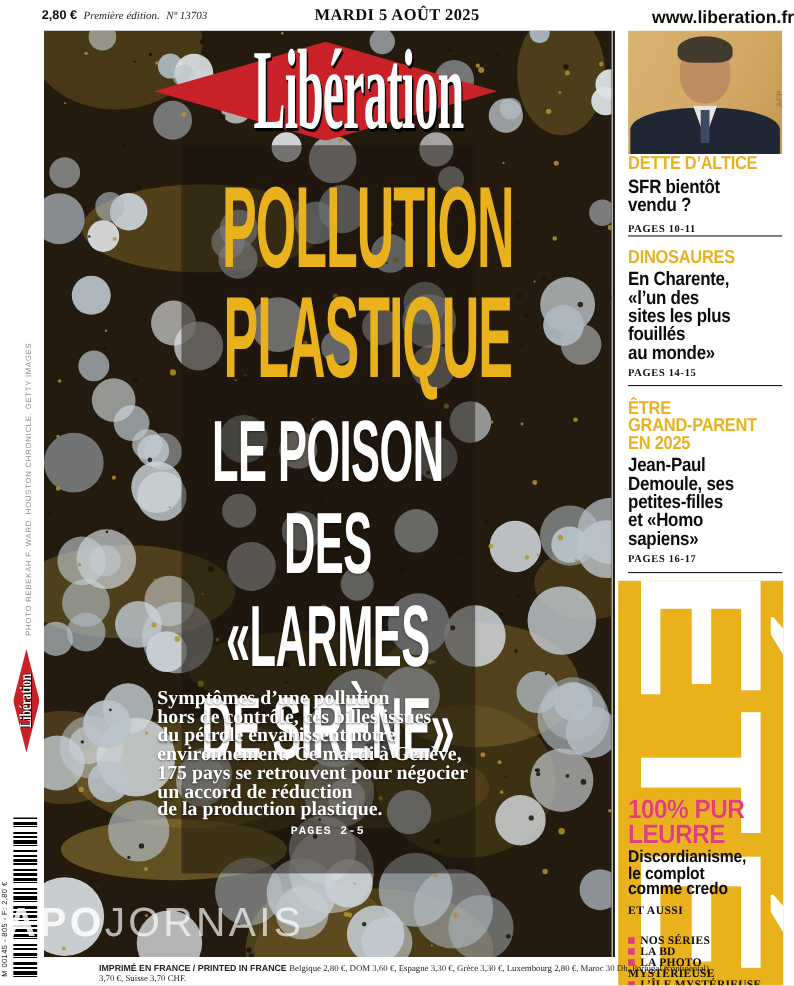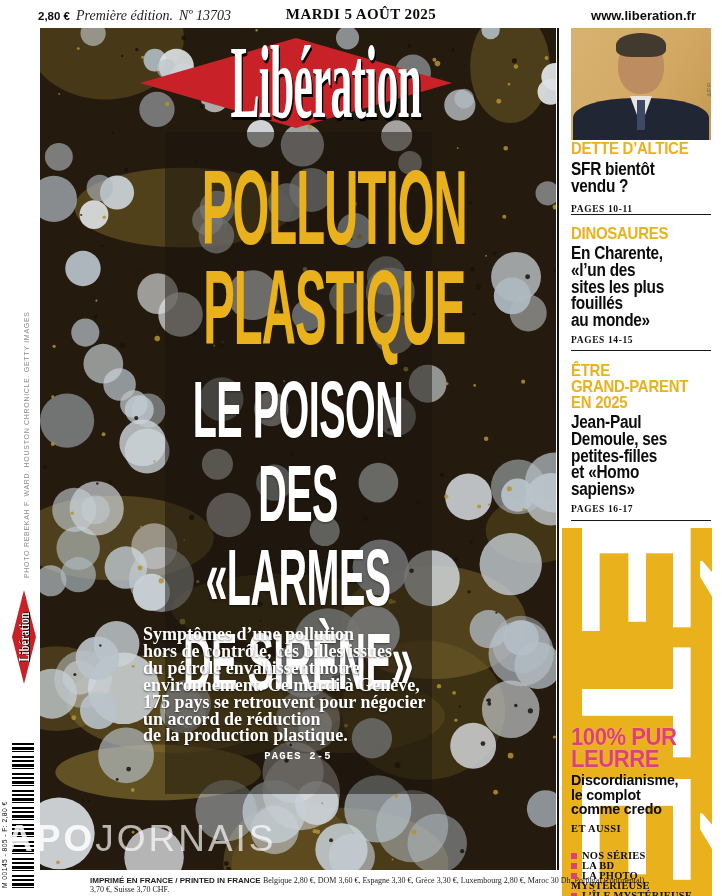--- a/index.html
+++ b/index.html
@@ -6,24 +6,24 @@
   *{margin:0;padding:0;box-sizing:border-box}
   html,body{background:#fff}
   #page{position:relative;width:722px;height:896px;background:#fff;overflow:hidden;
         font-family:"Liberation Sans",sans-serif;color:var(--ink)}
   [data-bind]{white-space:pre-line}
 
   
   #topbar{position:absolute;left:0;top:0;width:722px;height:24px}
   .tb-left{position:absolute;left:38px;top:8px;display:flex;align-items:baseline;gap:6px}
   .tb-price{font-weight:700;font-size:11.5px}
-  .tb-ed{font-family:"Liberation Serif",serif;font-style:italic;font-size:14px;color:#222}
+  .tb-ed{font-family:"Liberation Serif",serif;font-style:italic;font-size:10px;color:#222}
   .tb-date{position:absolute;left:50%;top:6px;transform:translateX(-50%);
            font-family:"Liberation Serif",serif;font-weight:700;font-size:15px;letter-spacing:.4px}
-  .tb-url{position:absolute;right:26px;top:8px;font-weight:700;font-size:13px}
+  .tb-url{position:absolute;right:0;top:8px;font-weight:700;font-size:16px}
 
   
   #credit-vert{position:absolute;left:23px;top:578px;width:195px;font-size:7px;letter-spacing:.7px;
                color:#8d8d8d;transform:rotate(-90deg);transform-origin:left top;white-space:nowrap}
   #mini-logo{position:absolute;left:11px;top:688px;width:102px;height:26px;
              transform:rotate(-90deg);transform-origin:left top}
   #mini-logo .mini-diamond{position:absolute;left:4px;top:1px;width:94px;height:24px;
              background:var(--red);clip-path:polygon(50% 0,100% 50%,50% 100%,0 50%)}
   #mini-logo .mini-text{position:absolute;left:0;top:0;width:102px;height:26px;line-height:26px;
              text-align:center;font-family:"Liberation Serif",serif;font-weight:700;font-size:15px;

